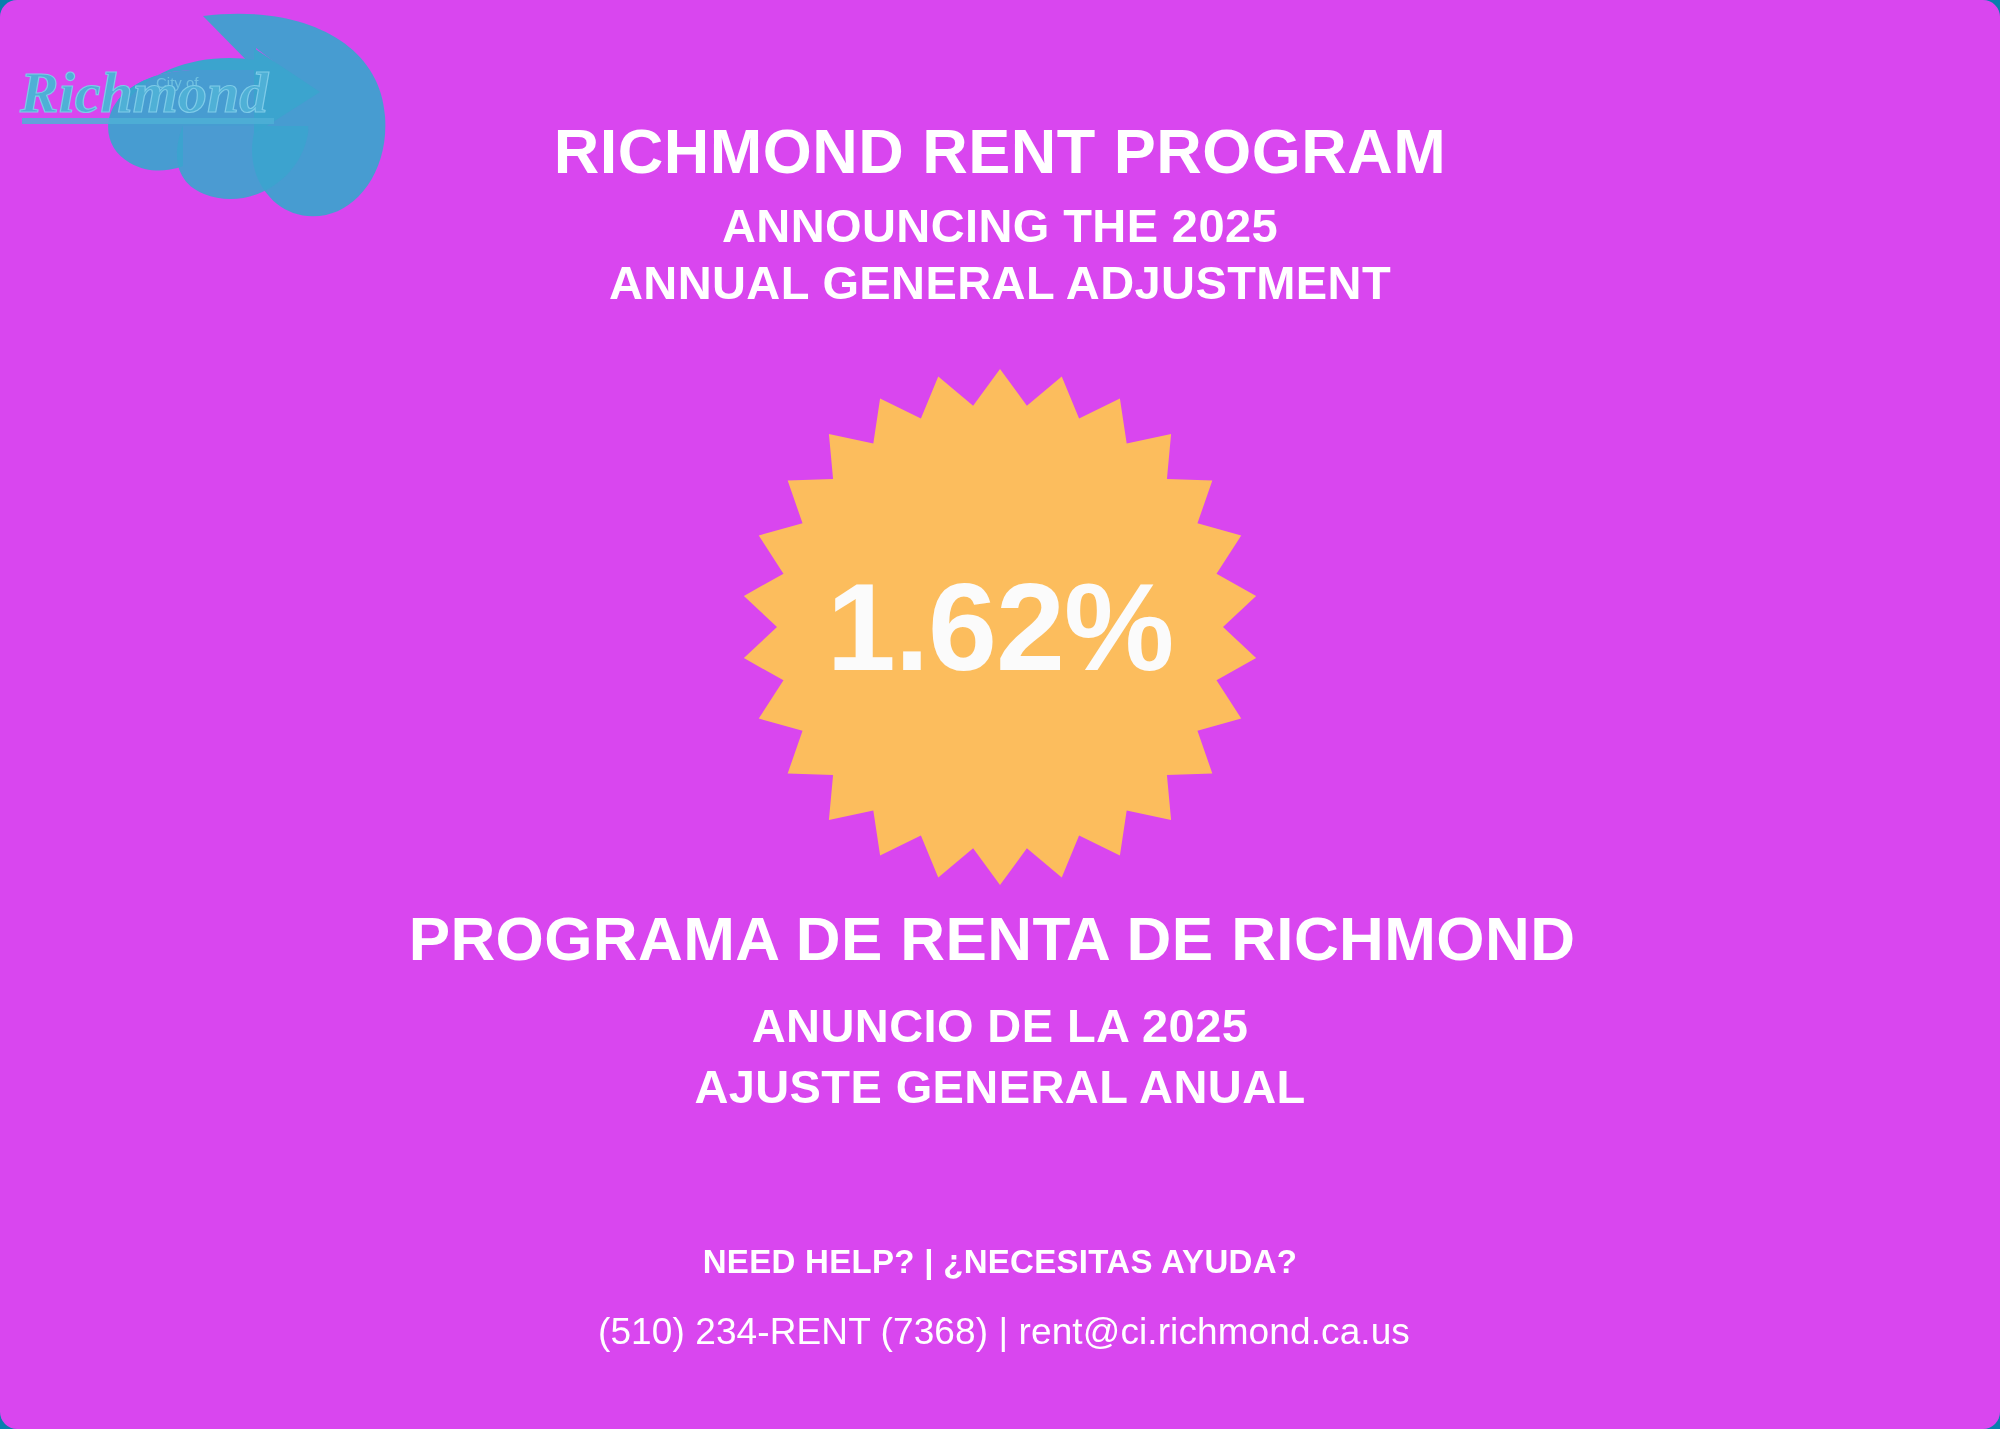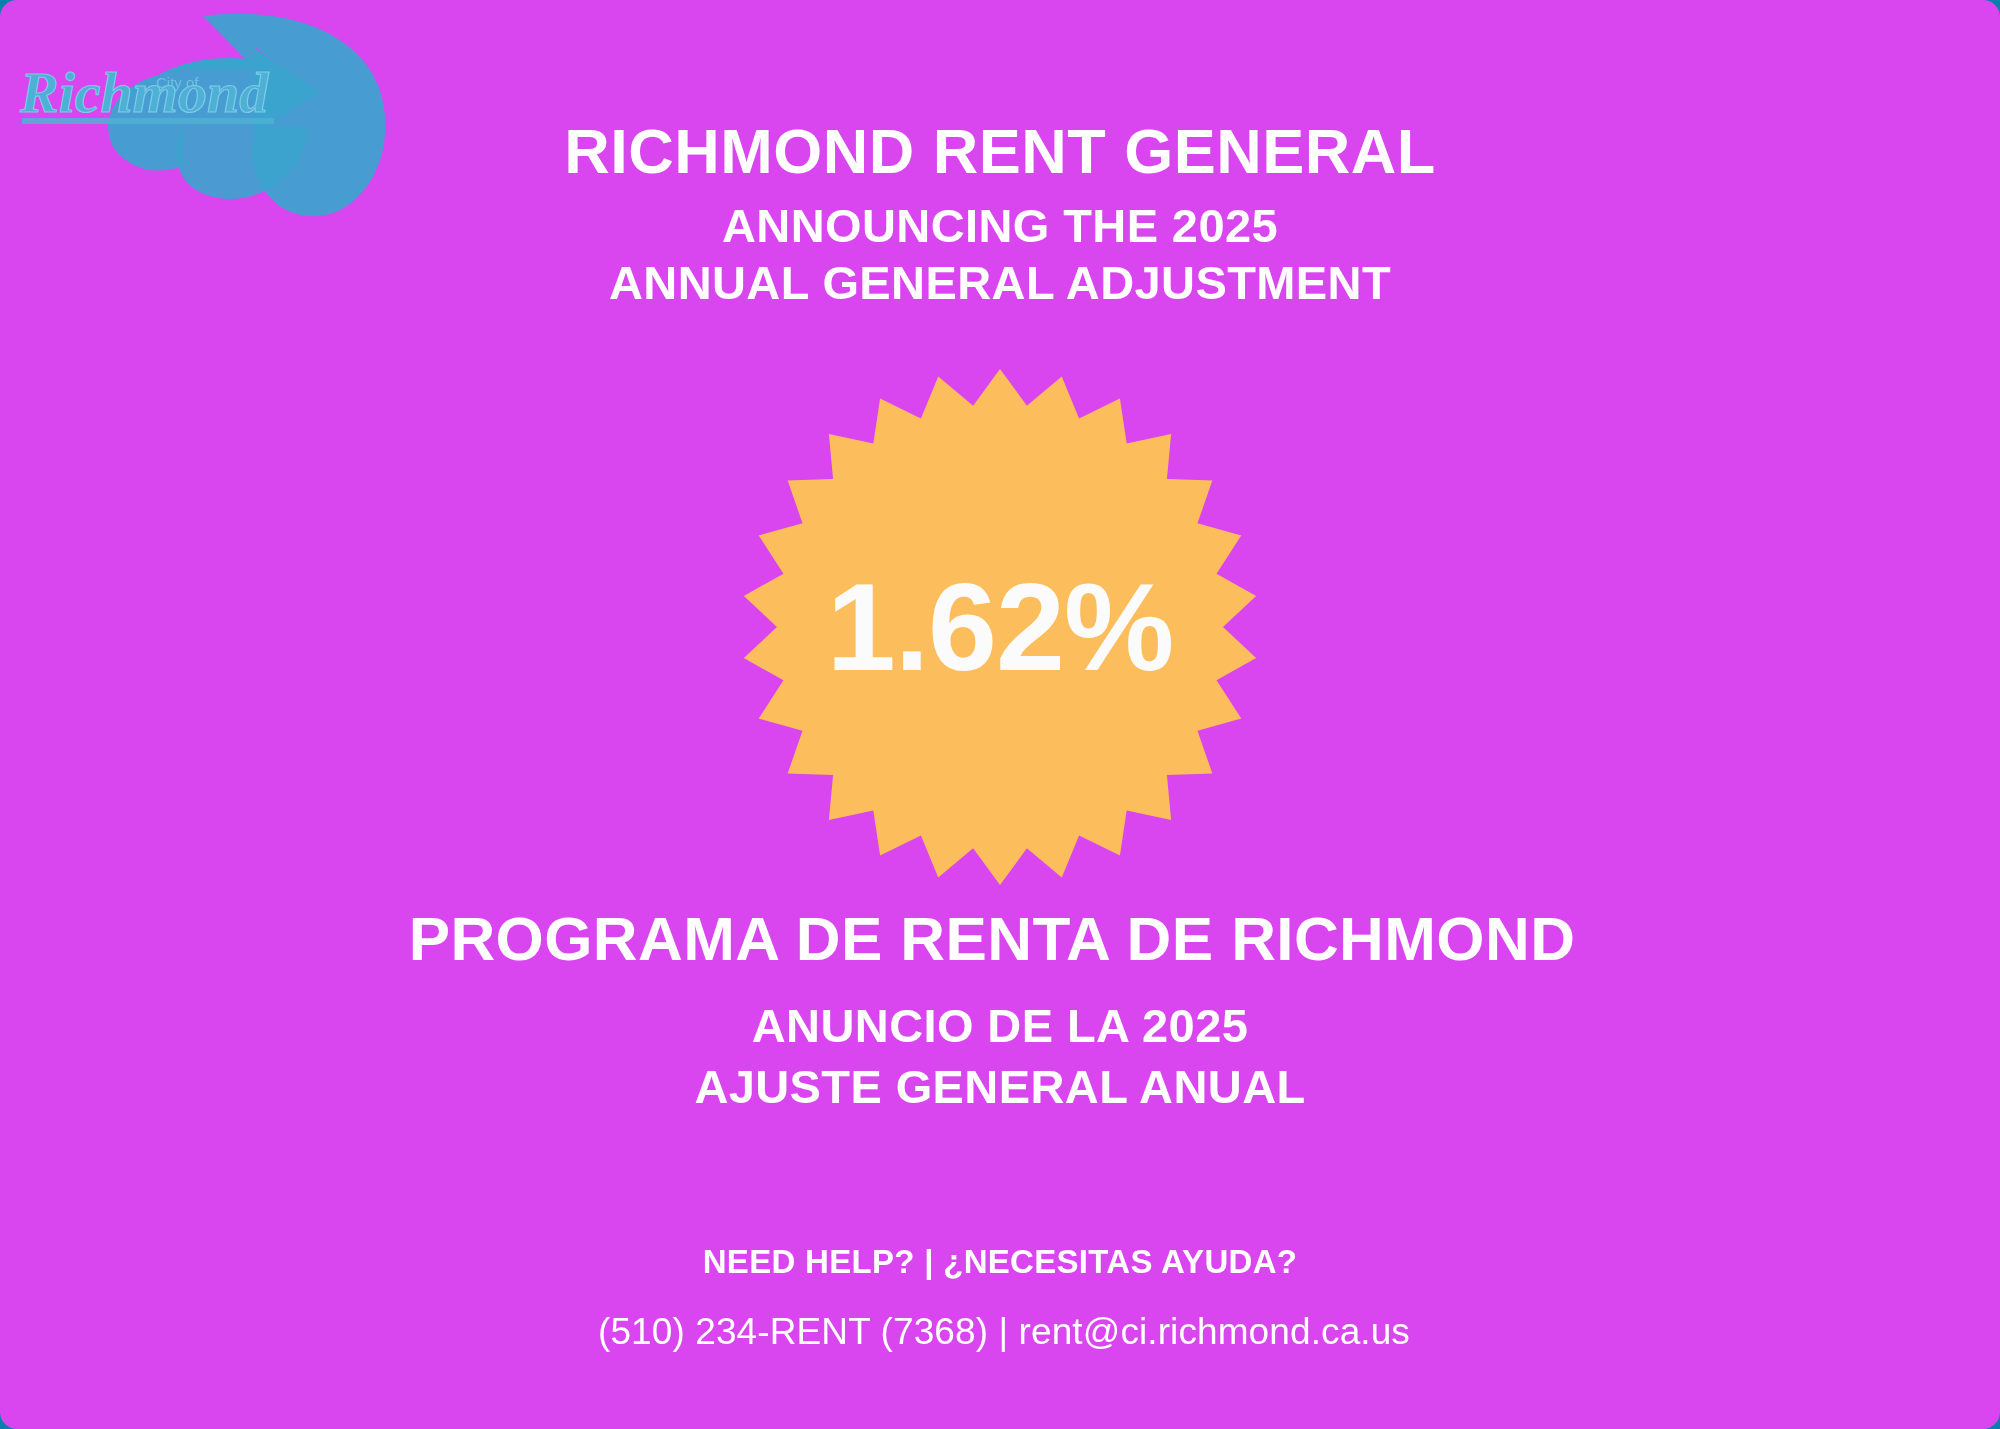--- a/index.html
+++ b/index.html
@@ -157,21 +157,21 @@
                C 302 124 300 118 300 118 Z" fill="#3ba4ce" opacity="0.9"></path>
 
       <text x="148" y="80" font-family="Liberation Sans, sans-serif" font-size="15" fill="#6fc0e0">City of</text>
 
       <text x="12" y="104" font-family="Liberation Serif, serif" font-size="58" font-weight="bold" font-style="italic" fill="#4fb0d6" stroke="#7ecbe8" stroke-width="1.2">Richmond</text>
       <rect x="14" y="110" width="252" height="6" fill="#4fb0d6" opacity="0.85"></rect>
     </svg>
   </div>
 
   <div class="headline-block">
-    <h1 class="h-main">RICHMOND RENT GENERAL</h1>
+    <h1 class="h-main">RICHMOND RENT PROGRAM</h1>
     <p class="h-sub">ANNOUNCING THE 2025</p>
     <p class="h-sub">ANNUAL GENERAL ADJUSTMENT</p>
   </div>
 
   <div class="badge">
     <svg class="badge-svg" viewBox="0 0 518 518" aria-hidden="true">
       <polygon id="starburst" fill="#fcbd5d" points="259.00,1.00 285.88,37.63 320.74,8.50 338.08,50.49 378.90,30.55 385.68,75.47 430.09,65.88 425.92,111.12 471.33,112.44 456.46,155.37 500.23,167.51 475.52,205.63 515.12,227.90 482.00,259.00 515.12,290.10 475.52,312.37 500.23,350.49 456.46,362.63 471.33,405.56 425.92,406.88 430.09,452.12 385.68,442.53 378.90,487.45 338.08,467.51 320.74,509.50 285.88,480.37 259.00,517.00 232.12,480.37 197.26,509.50 179.92,467.51 139.10,487.45 132.32,442.53 87.91,452.12 92.08,406.88 46.67,405.56 61.54,362.63 17.77,350.49 42.48,312.37 2.88,290.10 36.00,259.00 2.88,227.90 42.48,205.63 17.77,167.51 61.54,155.37 46.67,112.44 92.08,111.12 87.91,65.88 132.32,75.47 139.10,30.55 179.92,50.49 197.26,8.50 232.12,37.63"></polygon>
     </svg>
     <div class="badge-value" style="color: rgb(251, 251, 251);">1.62%</div>
   </div>

